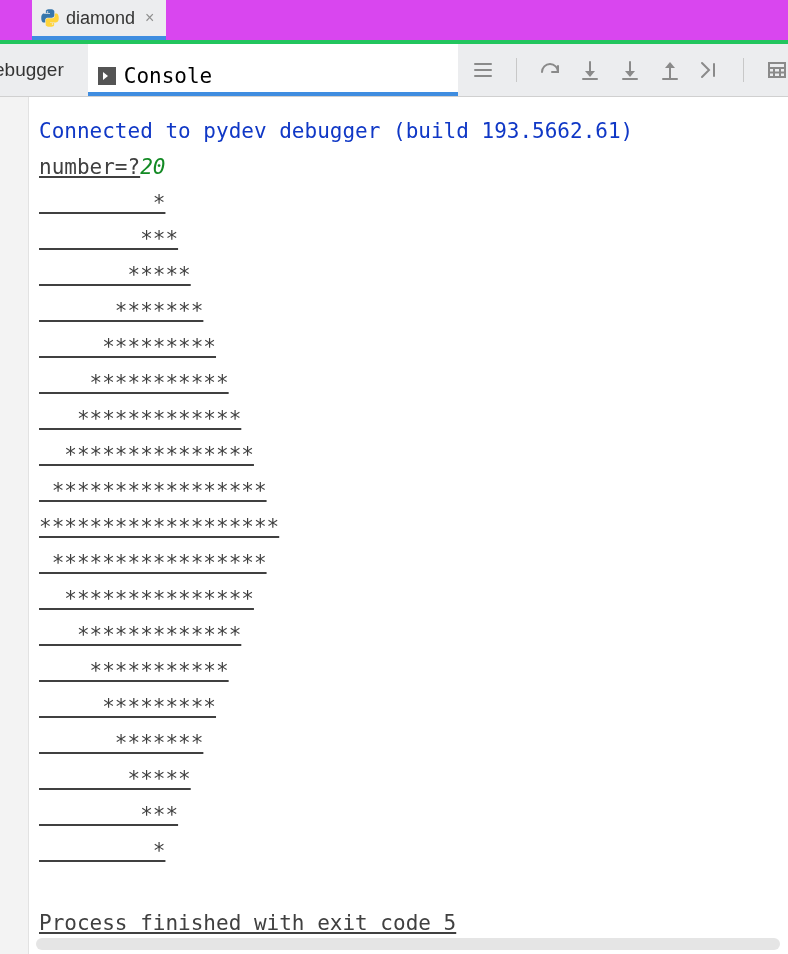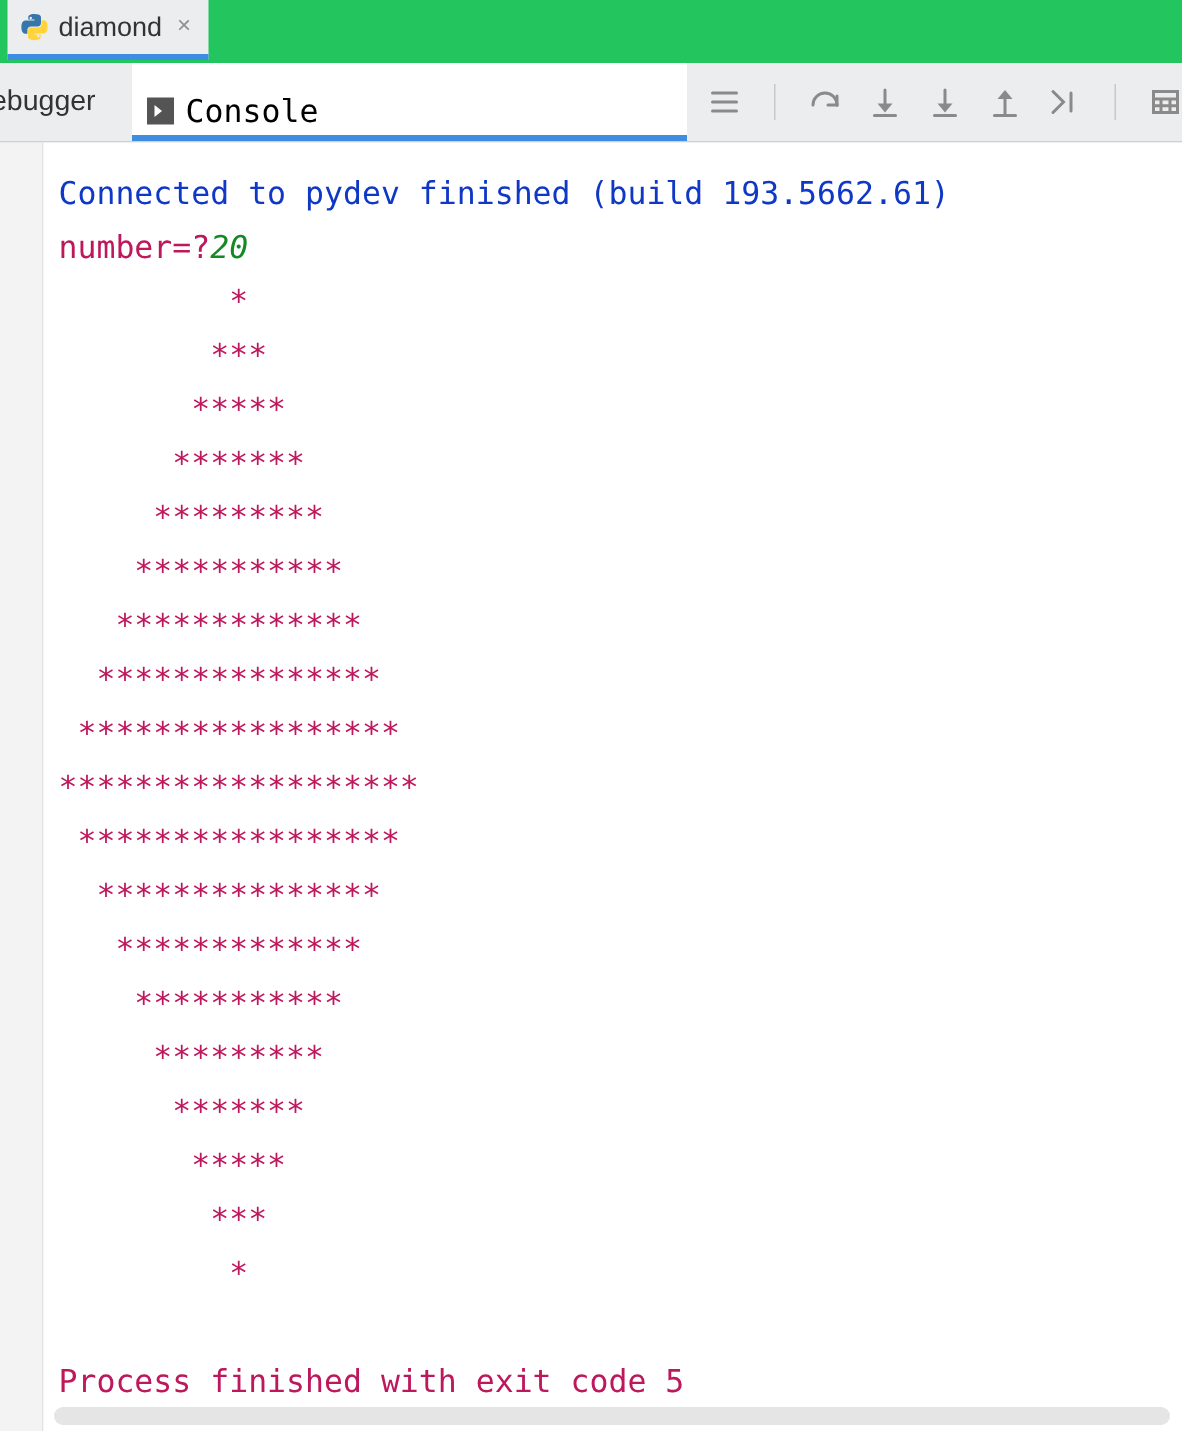--- a/index.html
+++ b/index.html
@@ -10,25 +10,25 @@
     background: #f2f2f2;
     font-family: "Segoe UI", "Helvetica Neue", Arial, sans-serif;
     font-size: 14px;
     color: #333;
     overflow: hidden;
   }
 
   
   .tab-bar {
     height: 40px;
-    background: #22c55e;
-    border-bottom: 2px solid #22c55e;
+    background: #d946ef;
+    border-bottom: 4px solid #22c55e;
     display: flex;
     align-items: flex-end;
-    padding-left: 5px;
+    padding-left: 32px;
   }
   .file-tab {
     display: flex;
     align-items: center;
     height: 36px;
     padding: 0 12px 0 8px;
     background: #ecedef;
     border-bottom: 4px solid #3f8de0;
     gap: 6px;
     font-size: 18px;
@@ -113,21 +113,21 @@
     padding: 16px 0 0 10px;
     font-family: "Menlo", "DejaVu Sans Mono", "Consolas", monospace;
     font-size: 21px;
     line-height: 36px;
     white-space: pre;
     color: #000;
     overflow: hidden;
   }
   .c-blue  { color: #1038c6; }
   .c-green { color: #138a24; font-style: italic; margin-top: 48px; }
-  .c-black { color: #be185d; }
+  .c-black { color: #404040; text-decoration: underline; }
 
   .hscroll {
     position: absolute;
     left: 36px;
     right: 8px;
     bottom: 4px;
     height: 12px;
     background: #e5e5e5;
     border-radius: 6px;
   }
@@ -213,21 +213,21 @@
         <line x1="7" y1="7" x2="7" y2="16"></line>
         <line x1="13" y1="7" x2="13" y2="16"></line>
         <line x1="2" y1="11.5" x2="18" y2="11.5"></line>
       </svg>
     </span>
   </div>
 </div>
 
 <div class="body-row">
   <div class="gutter"></div>
-  <div class="console"><span class="c-blue">Connected to pydev finished (build 193.5662.61)</span>
+  <div class="console"><span class="c-blue">Connected to pydev debugger (build 193.5662.61)</span>
 <span class="c-black">number=?</span><span class="c-green">20</span>
 <span class="c-black">         *</span>
 <span class="c-black">        ***</span>
 <span class="c-black">       *****</span>
 <span class="c-black">      *******</span>
 <span class="c-black">     *********</span>
 <span class="c-black">    ***********</span>
 <span class="c-black">   *************</span>
 <span class="c-black">  ***************</span>
 <span class="c-black"> *****************</span>

